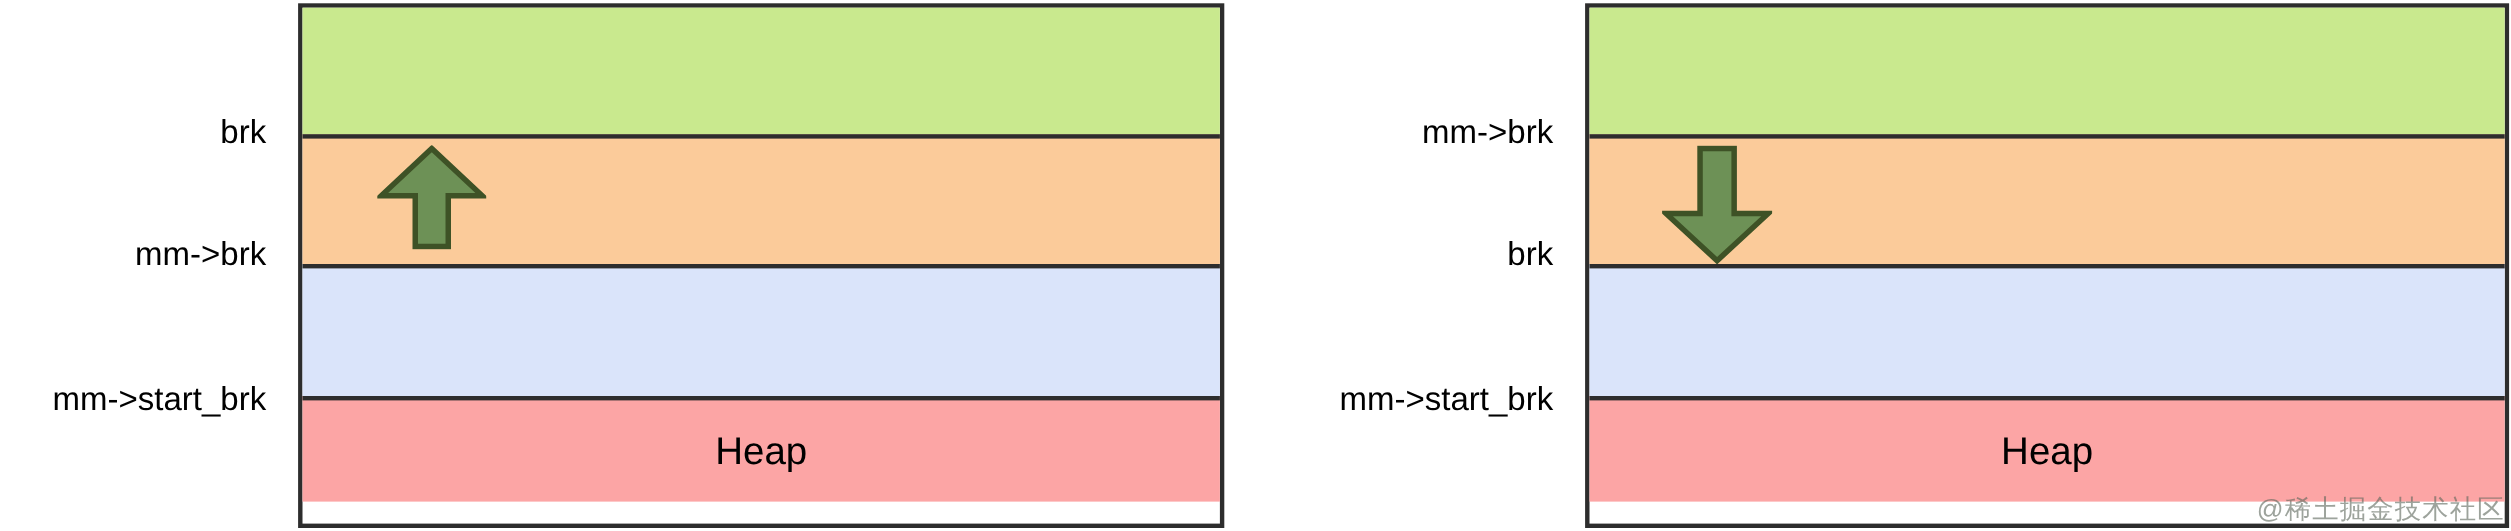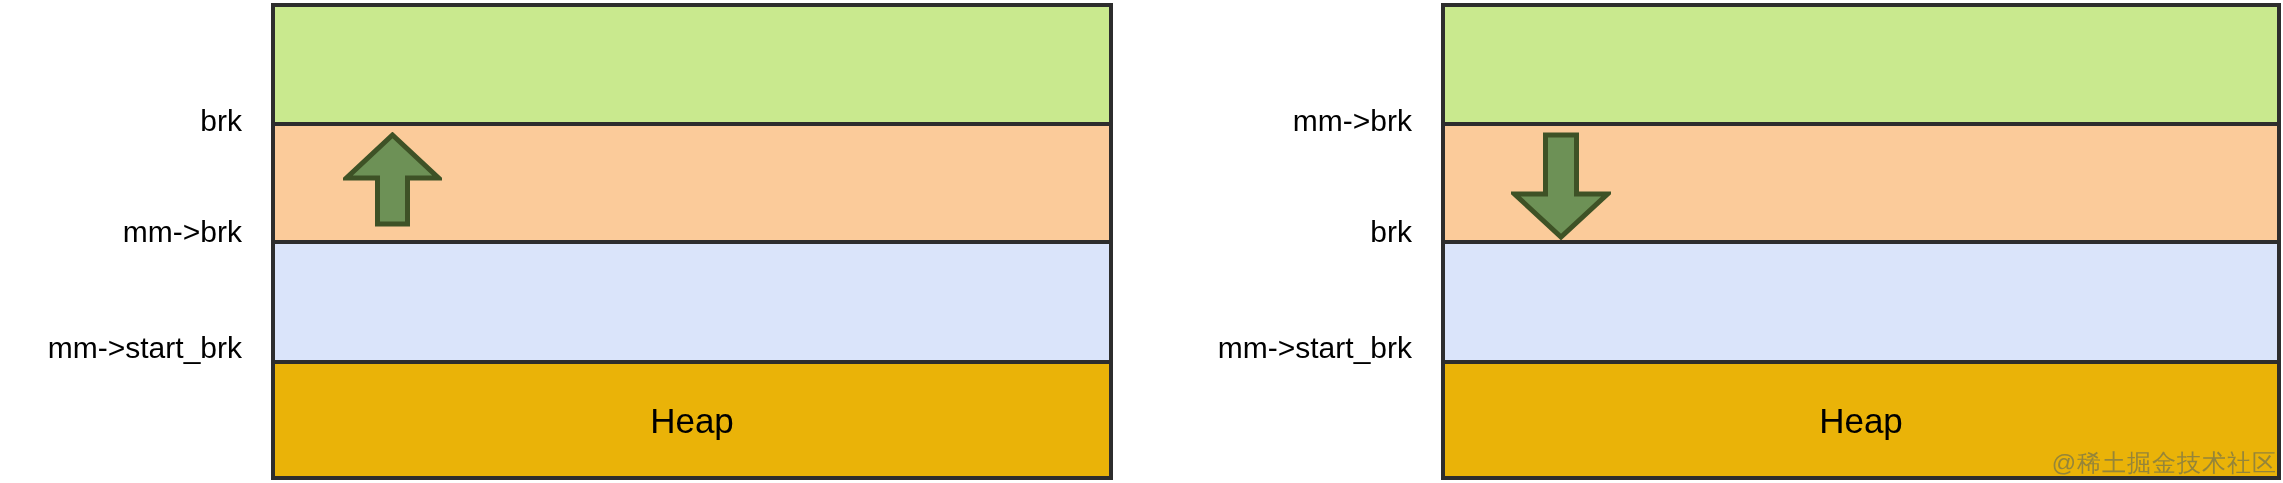--- a/index.html
+++ b/index.html
@@ -35,42 +35,42 @@
     display: flex;
     flex-direction: column;
   }
   .diagram.left  .mem-box { width: 842px; }
   .diagram.right .mem-box { width: 840px; }
 
   .band { box-sizing: border-box; position: relative; }
   .band-top-green   { height: 115px; background: #c9e98e; }
   .band-orange      { height: 118px; background: #fbcb9a; border-top: 4px solid #2d2d2d; }
   .band-blue        { height: 120px; background: #dae4fa; border-top: 4px solid #2d2d2d; }
-  .band-bottom-green{ height: 116px; background: #eab308; border-top: 4px solid #2d2d2d;
+  .band-bottom-green{ height: 96px; background: #fca5a5; border-top: 4px solid #2d2d2d;
                       display: flex; align-items: center; justify-content: center; }
 
   .heap-label {
     font-size: 35px;
     line-height: 1;
     color: #000000;
   }
 
   .side-label {
     position: absolute;
     left: 0;
     width: 242px;
     text-align: right;
     font-size: 30px;
     line-height: 40px;
     white-space: nowrap;
     color: #000000;
   }
   .row1 { top: 101px; }
   .row2 { top: 212px; }
-  .row3 { top: 328px; }
+  .row3 { top: 344px; }
 
   .arrow {
     position: absolute;
   }
   .arrow.up   { left: 343px; top: 132px; }
   .arrow.down { left: 341px; top: 132px; }
 
   .watermark {
     position: absolute;
     right: 6px;

